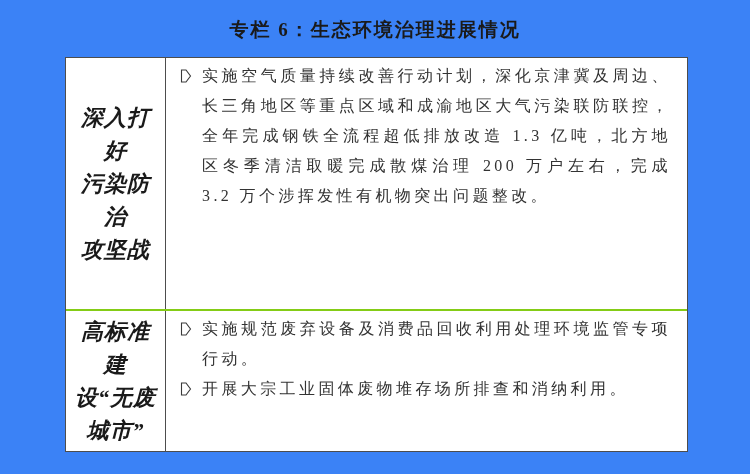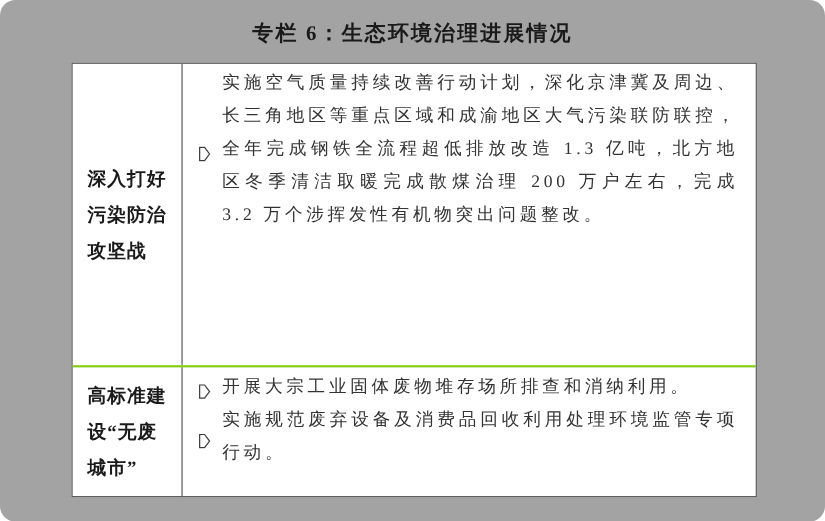--- a/index.html
+++ b/index.html
@@ -2,21 +2,21 @@
 <html><head>
 <meta charset="utf-8">
 <style>
   * { box-sizing: border-box; margin: 0; padding: 0; }
   html, body {
     width: 750px; height: 474px;
     background: #ffffff;
     font-family: "Liberation Serif", "DejaVu Serif", serif;
     overflow: hidden;
   }
-  .page { position: relative; width: 750px; height: 474px; background: #a3a3a3; border-radius: 14px; }
+  .page { position: relative; width: 750px; height: 474px; background: #3b82f6; }
 
   .title-bar {
     position: absolute; left: 0; top: 0; width: 750px; height: 57px;
     display: flex; align-items: center; justify-content: center;
   }
   .title {
     font-size: 19px; font-weight: bold; color: #1a1a1a;
     letter-spacing: 2px; padding-top: 2px;
   }
 
@@ -27,34 +27,36 @@
     background: #ffffff;
   }
   .trow { display: flex; flex-direction: row; width: 100%; }
   .trow-1 { height: 274px; }
   .trow-2 { flex: 1; border-top: 2px solid #84cc16; }
 
   .hcell {
     width: 100px; flex: none;
     border-right: 1px solid #4d4d4d;
     display: flex; align-items: center; justify-content: center;
-    font-size: 17px; font-weight: bold; color: #1a1a1a;
+    text-align: center;
+    font-size: 22px; font-weight: bold; color: #1a1a1a;
     line-height: 33px; letter-spacing: 1px;
     white-space: pre-line;
     padding: 4px 6px;
+    font-style: italic;
   }
 
   .ccell {
     flex: 1;
     padding: 3px 16px 2px 14px;
     display: flex; flex-direction: column;
   }
 
   .bullet {
-    display: flex; flex-direction: row; align-items: center;
+    display: flex; flex-direction: row; align-items: flex-start;
   }
   .bullet-icon {
     flex: none; width: 12px; margin-top: 8px; margin-right: 10px;
     display: inline-flex;
   }
   .bullet-text {
     flex: 1;
     font-size: 16px; color: #333333;
     line-height: 30px;
     letter-spacing: 3.4px;
@@ -98,30 +100,30 @@
 设“无废
 城市”</div>
       <div class="ccell">
 
         <div class="bullet">
           <span class="bullet-icon">
             <svg width="12" height="14" viewBox="0 0 12 14">
                 <path d="M1.5 1 L6 1 L10.5 7 L6 13 L1.5 13 Z" fill="none" stroke="#3a3a3a" stroke-width="1.1"></path>
               </svg>
           </span>
-          <p class="bullet-text">开展大宗工业固体废物堆存场所排查和消纳利用。</p>
+          <p class="bullet-text">实施规范废弃设备及消费品回收利用处理环境监管专项行动。</p>
         </div>
 
         <div class="bullet">
           <span class="bullet-icon">
             <svg width="12" height="14" viewBox="0 0 12 14">
                 <path d="M1.5 1 L6 1 L10.5 7 L6 13 L1.5 13 Z" fill="none" stroke="#3a3a3a" stroke-width="1.1"></path>
               </svg>
           </span>
-          <p class="bullet-text">实施规范废弃设备及消费品回收利用处理环境监管专项行动。</p>
+          <p class="bullet-text">开展大宗工业固体废物堆存场所排查和消纳利用。</p>
         </div>
 
 
       </div>
     </div>
 
   </div>
 </div>
 
 </body></html>

